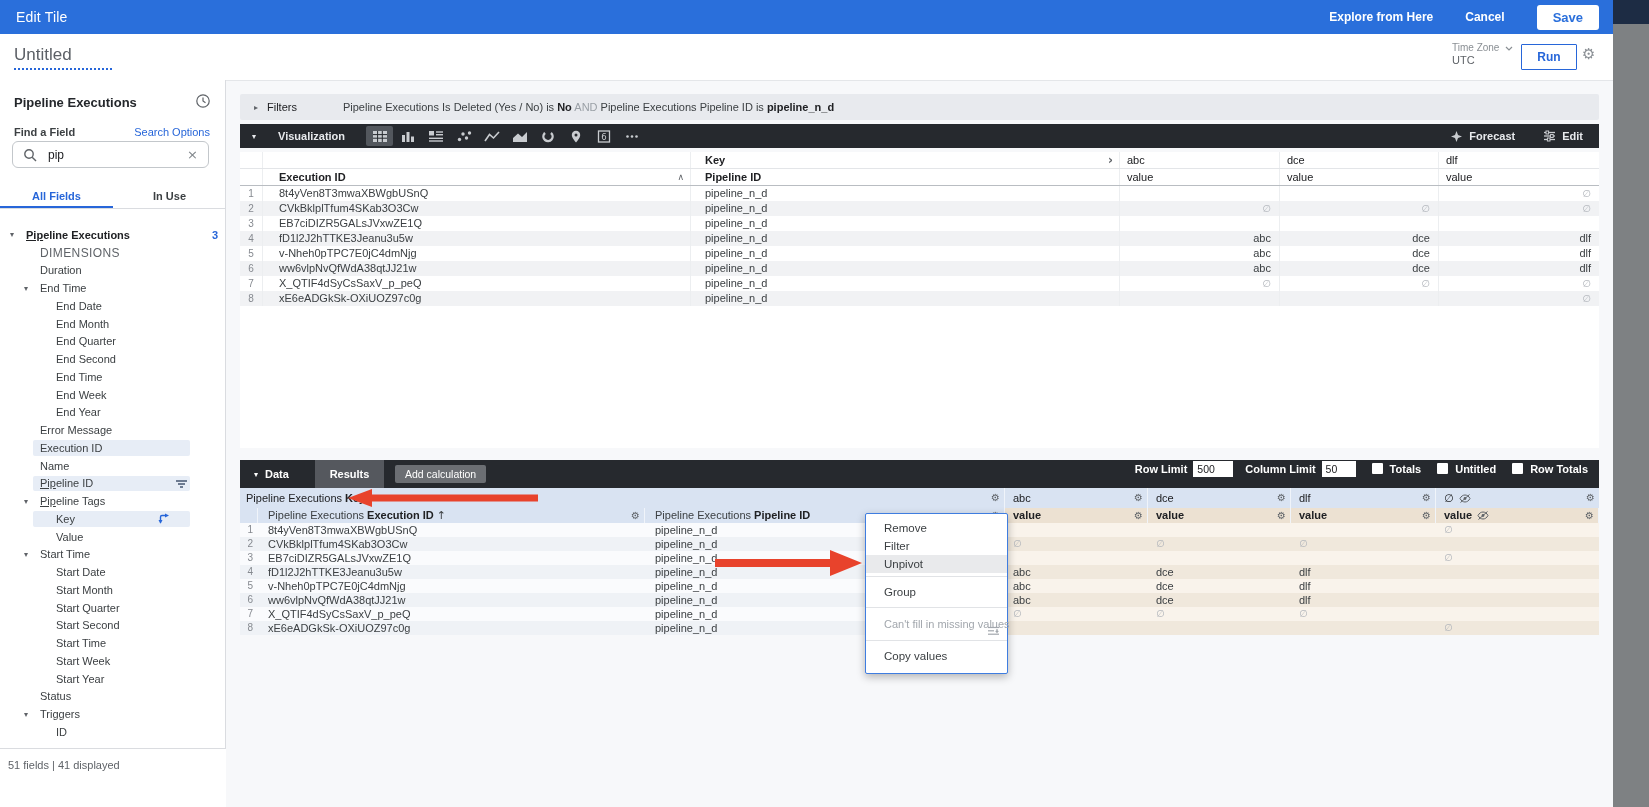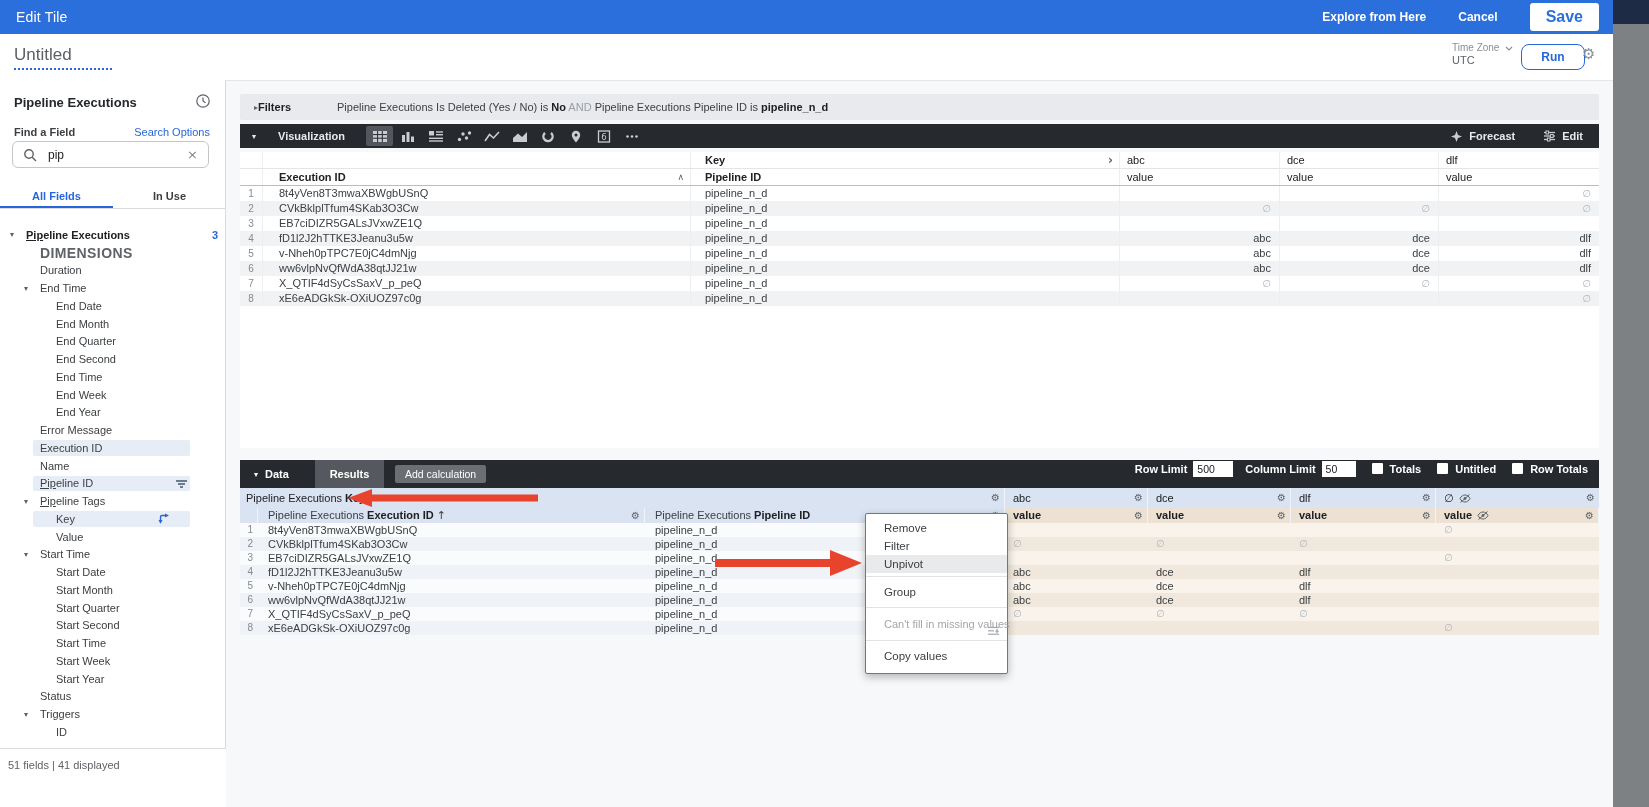--- a/index.html
+++ b/index.html
@@ -9,31 +9,31 @@
   .b{font-weight:700;color:#202124}
 
   
   .topbar{position:absolute;left:0;top:0;width:1613px;height:34px;background:var(--blue);
           display:flex;align-items:center;color:#fff;z-index:5}
   .tb-title{margin-left:16px;font-size:14px;letter-spacing:.2px}
   .tb-right{margin-left:auto;display:flex;align-items:center;gap:32px;margin-right:14px;
             font-size:12px;font-weight:700}
   .tb-link{cursor:pointer}
   .save-btn{background:#fff;color:var(--blue);border:none;border-radius:3px;padding:5px 16px;
-            font-size:16px;font-weight:700;font-family:inherit}
+            font-size:13px;font-weight:700;font-family:inherit}
 
   
   .titlebar{position:absolute;left:0;top:34px;width:1613px;height:46px;background:#fff;
             border-bottom:1px solid #e4e6e9}
   .untitled{position:absolute;left:14px;top:11px;font-size:17px;color:#5c6066;
             padding:0 40px 3px 0;border-bottom:2px dotted var(--link)}
   .tz{position:absolute;left:1452px;top:7px;font-size:10px;color:#8a8f94;line-height:13px}
   .tz-value{font-size:11px;color:#5f6368}
-  .run-btn{position:absolute;left:1521px;top:10px;width:64px;height:26px;border:1px solid var(--link);
-           color:var(--link);background:#fff;border-radius:8px;font-weight:700;font-size:12px;font-family:inherit}
+  .run-btn{position:absolute;left:1521px;top:10px;width:56px;height:26px;border:1px solid var(--link);
+           color:var(--link);background:#fff;border-radius:1px;font-weight:700;font-size:12px;font-family:inherit}
   .tb-gear{position:absolute;left:1582px;top:13px;font-size:15px;color:#8a8f94;line-height:15px}
 
   
   .sidebar{position:absolute;left:0;top:80px;width:226px;height:727px;background:#fff;
            border-right:1px solid #dadce0;box-sizing:border-box}
   .sb-heading{position:absolute;left:14px;top:15px;font-size:13px;font-weight:700;color:#24272b}
   .sb-clock{position:absolute;right:14px;top:13px}
   .sb-find{position:absolute;left:14px;top:46px;font-size:11px;font-weight:700;color:#3c4043}
   .sb-search-options{position:absolute;right:15px;top:46px;font-size:11px;color:var(--link);cursor:pointer}
   .sb-search{position:absolute;left:12px;top:61px;width:197px;height:27px;border:1px solid #c3c7cb;
@@ -50,33 +50,33 @@
   .sb-tree{position:absolute;left:0;top:146px;width:226px}
   .f-row{position:relative;height:17.75px;display:flex;align-items:center;font-size:11px;color:#3c4043;
          cursor:pointer}
   .f-row>*{position:relative;z-index:1}
   .f-row.sel::before{content:"";position:absolute;left:33px;right:36px;top:1px;bottom:1px;
                      background:var(--selbg);border-radius:2px;z-index:0}
   .f-arrow{position:absolute;font-size:8px;color:#5f6368}
   .f-lab.i0{margin-left:26px;font-weight:700;color:#202124}
   .f-lab.i1{margin-left:40px}
   .f-lab.i2{margin-left:56px}
-  .f-lab.sec{margin-left:40px;font-size:14px;font-weight:700;color:#5f6368;letter-spacing:.4px}
+  .f-lab.sec{margin-left:40px;font-size:12px;font-weight:400;color:#5f6368;letter-spacing:.4px}
   .f-match{text-decoration:underline}
   .f-badge{position:absolute;right:8px;color:var(--link);font-weight:700}
   .f-ic-filter{position:absolute;right:38px;top:4px}
   .f-ic-pivot{position:absolute;right:56px;top:3px}
   .sb-footer{position:absolute;left:0;bottom:0;width:226px;height:59px;border-top:1px solid #dadce0;
              font-size:11px;color:#5f6368;box-sizing:border-box;padding:10px 0 0 8px;background:#fff}
 
   
   .filters-bar{position:absolute;left:240px;top:94px;width:1359px;height:26px;background:#e8eaee;
                border-radius:2px;display:flex;align-items:center;font-size:11px;color:#3c4043}
   .fb-arrow{margin-left:14px;font-size:8px;color:#5f6368}
-  .fb-label{font-weight:700;color:#202124}
+  .fb-label{margin-left:9px;font-weight:400;color:#202124}
   .fb-text{margin-left:46px;white-space:nowrap}
   .fb-text .dim{color:#9aa0a6}
 
   
   .viz-bar{position:absolute;left:240px;top:124px;width:1359px;height:24px;background:var(--dark);
            display:flex;align-items:center;color:#e8eaed;font-size:11px}
   .vb-arrow{margin-left:12px;font-size:8px}
   .vb-label{margin-left:22px;font-weight:700}
   .viz-icons{display:flex;margin-left:21px;gap:1px}
   .viz-tile{width:27px;height:20px;display:flex;align-items:center;justify-content:center;

